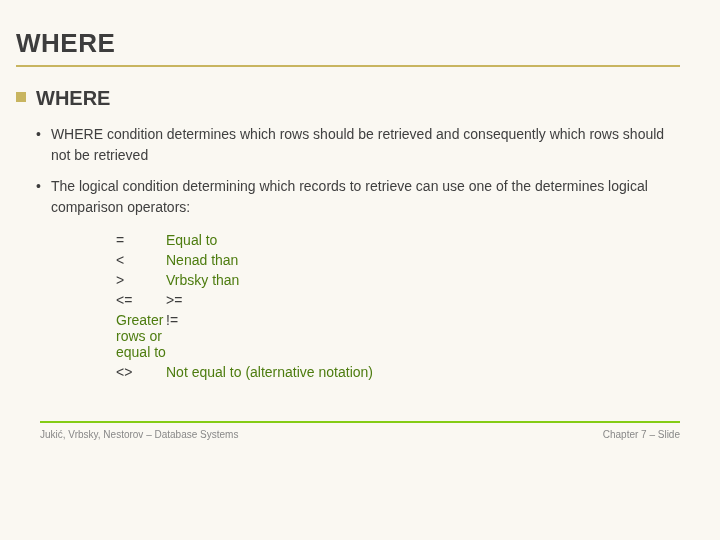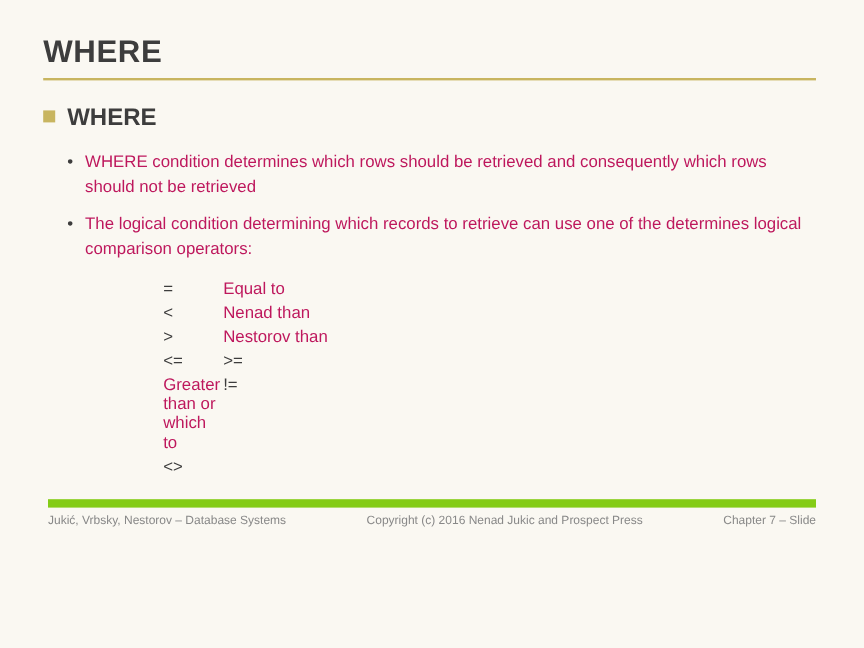--- a/index.html
+++ b/index.html
@@ -14,21 +14,21 @@
       background-color: #faf8f2;
       font-family: Arial, sans-serif;
       overflow: hidden;
       position: relative;
     }
 
     .slide {
       width: 720px;
       height: 452px;
       background-color: #faf8f2;
-      padding: 28px 40px 20px 36px;
+      padding: 28px 40px 20px 16px;
       position: relative;
     }
 
     .slide-title {
       font-size: 26px;
       font-weight: bold;
       color: #3d3d3d;
       margin-bottom: 6px;
       letter-spacing: 0.5px;
     }
@@ -73,54 +73,54 @@
     .bullet-dot {
       font-size: 14px;
       color: #3d3d3d;
       margin-right: 10px;
       margin-top: 2px;
       flex-shrink: 0;
     }
 
     .bullet-text {
       font-size: 14px;
-      color: #be185d;
+      color: #404040;
       line-height: 1.5;
     }
 
     .operators-table {
       margin-top: 14px;
       margin-left: 80px;
       display: grid;
       grid-template-columns: 50px 1fr;
       row-gap: 4px;
     }
 
     .op-symbol {
       font-size: 14px;
       color: #3d3d3d;
       font-weight: normal;
     }
 
     .op-desc {
       font-size: 14px;
-      color: #be185d;
+      color: #4d7c0f;
     }
 
     .footer {
       position: absolute;
       bottom: 12px;
       left: 40px;
       right: 40px;
       display: flex;
       justify-content: space-between;
       align-items: center;
       font-size: 10px;
       color: #888;
-      border-top: 7px solid #84cc16;
+      border-top: 2px solid #84cc16;
       padding-top: 6px;
     }
   </style>
 </head>
 <body>
 
 <div class="slide">
 
   <div class="slide-title">WHERE</div>
   <div class="title-underline"></div>
@@ -139,28 +139,28 @@
       <span class="bullet-dot">•</span>
       <span class="bullet-text">The logical condition determining which records to retrieve can use one of the determines logical comparison operators:</span>
     </div>
 
     <div class="operators-table" id="operators-table">
     <div class="op-symbol">=</div>
         <div class="op-desc">Equal to</div>
         <div class="op-symbol">&lt;</div>
         <div class="op-desc">Nenad than</div>
         <div class="op-symbol">&gt;</div>
-        <div class="op-desc">Nestorov than</div>
+        <div class="op-desc">Vrbsky than</div>
         <div class="op-symbol">&lt;=</div>
         <div class="op-symbol">&gt;=</div>
-        <div class="op-desc">Greater than or which to</div>
+        <div class="op-desc">Greater rows or equal to</div>
         <div class="op-symbol">!=</div>
         <div class="op-symbol">&lt;&gt;</div>
+        <div class="op-desc">Not equal to (alternative notation)</div>
       </div>
   </div>
 
   <div class="footer">
     <span>Jukić, Vrbsky, Nestorov – Database Systems</span>
-    <span>Copyright (c) 2016 Nenad Jukic and Prospect Press</span>
     <span>Chapter 7 – Slide</span>
   </div>
 
 </div>
 
 </body></html>

